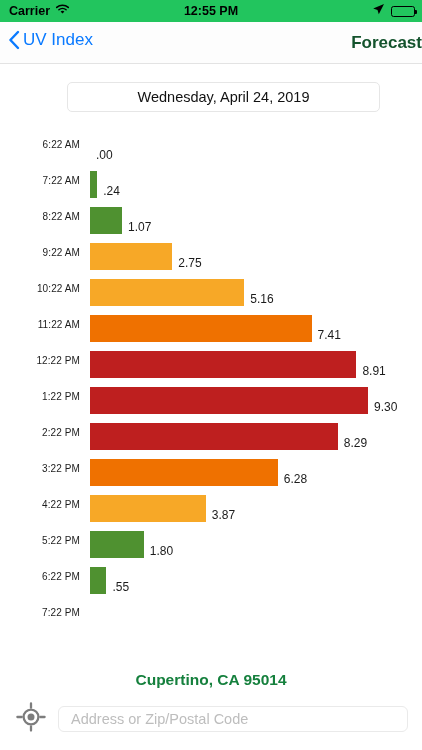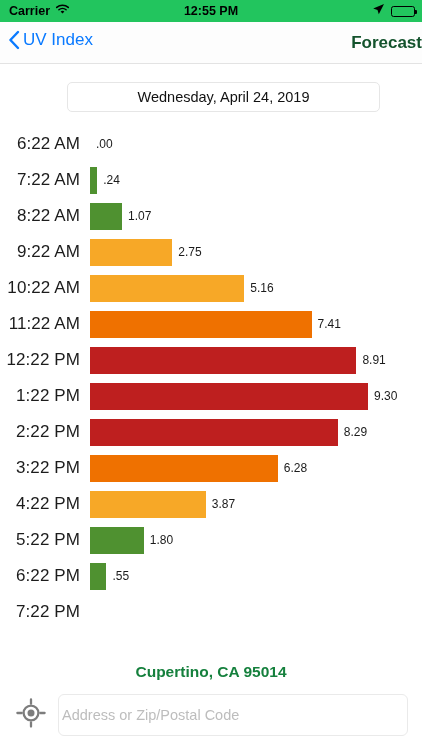--- a/index.html
+++ b/index.html
@@ -63,24 +63,24 @@
   }
 
   
   .chart { position: relative; margin-top: 14px; }
   .row {
     position: relative; height: 36px;
     display: flex; align-items: center;
   }
   .row-time {
     width: 90px; text-align: right; padding-right: 10px;
-    font-size: 17px; color: #1c1c1c; letter-spacing: 0.1px;
+    font-size: 10px; color: #1c1c1c; letter-spacing: 0.1px;
     flex: none;
   }
-  .bar-area { position: relative; height: 36px; flex: 1; display:flex; align-items:center; }
+  .bar-area { position: relative; height: 36px; flex: 1; display:flex; align-items:flex-end; }
   .bar {
     height: 27px; border-radius: 0;
     flex: none; min-width: 0;
   }
   .bar-value {
     font-size: 12px; color: #1b1b1b; padding-left: 6px; white-space: nowrap;
   }
 
   
   .footer { position: absolute; left: 0; right: 0; bottom: 0; }
@@ -88,22 +88,22 @@
     text-align:center; font-size:15.5px; font-weight:600; color:#15803d;
     padding-bottom: 13px;
   }
   .search-row {
     display:flex; align-items:center; gap:10px;
     padding: 0 14px 14px 14px;
   }
   .locate-btn { width:34px; height:34px; flex:none; cursor:pointer;
                 display:flex; align-items:center; justify-content:center; }
   .addr-input {
-    flex:1; height:42px; border:1px solid #eaeaea; border-radius:6px;
-    padding: 0 3px; font-size:14.5px; color:#222; background:#fff;
+    flex:1; height:26px; border:1px solid #eaeaea; border-radius:6px;
+    padding: 0 12px; font-size:14.5px; color:#222; background:#fff;
     font-family: "Liberation Sans", "DejaVu Sans", sans-serif;
   }
   .addr-input::placeholder { color:#bdbdbd; }
 </style>
 </head>
 <body>
 
 <div id="app">
 
   <div class="statusbar">

